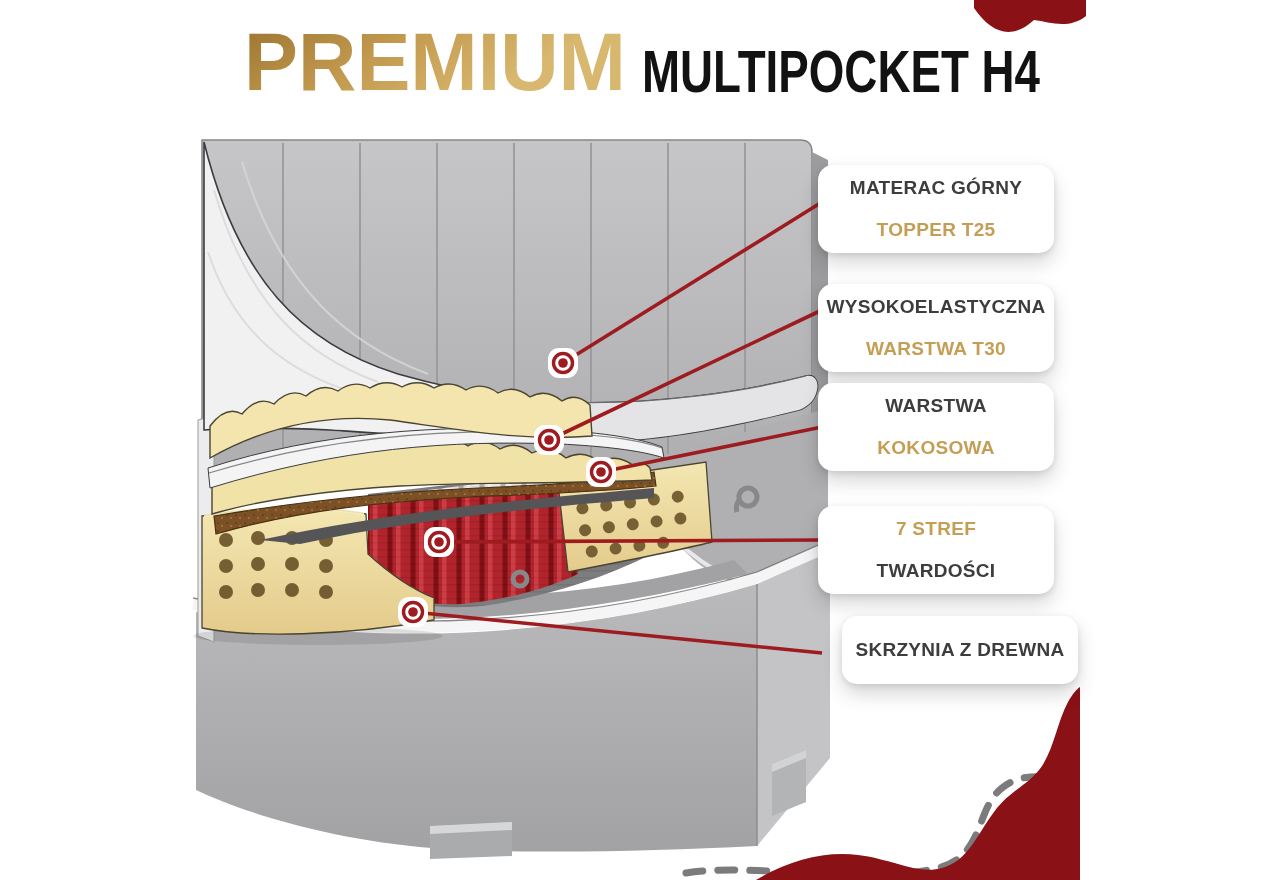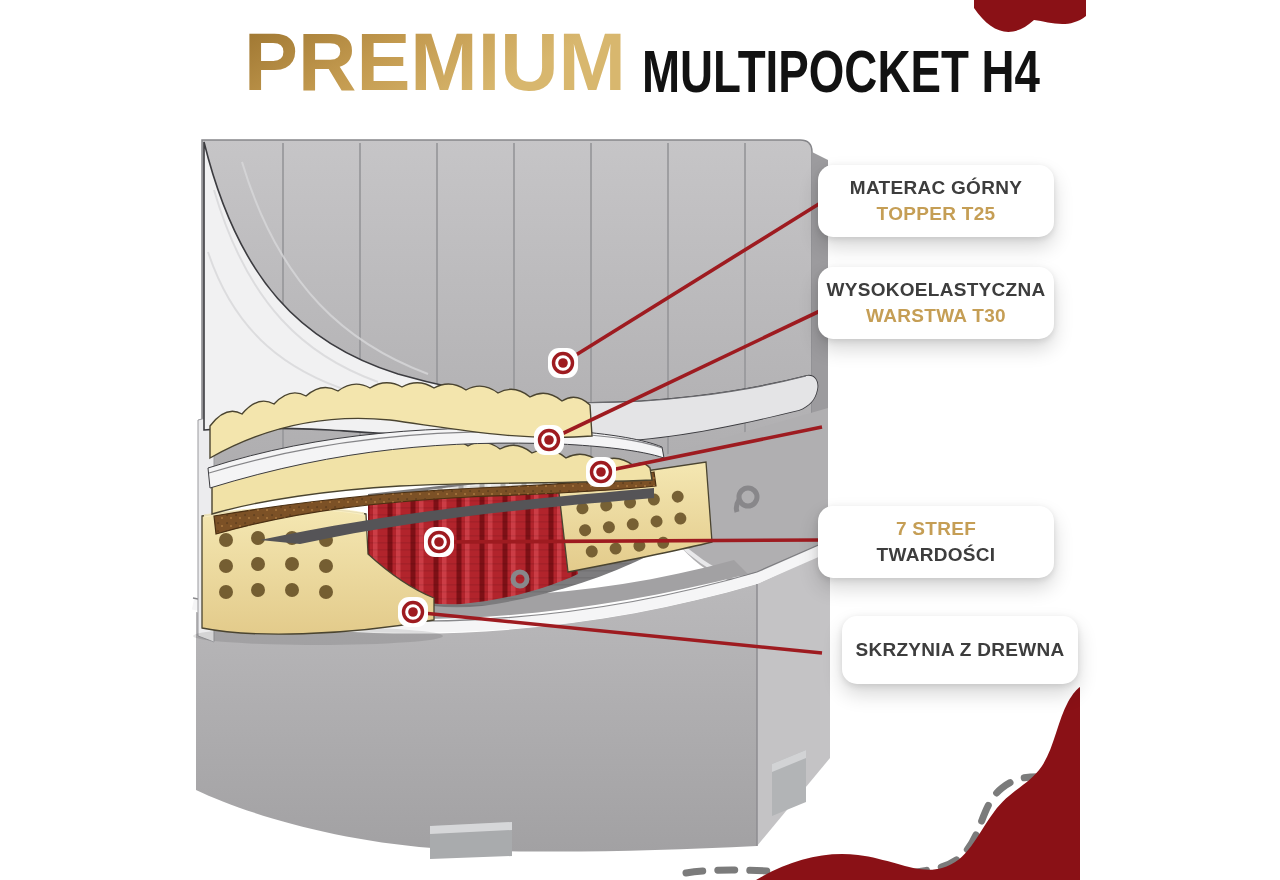--- a/index.html
+++ b/index.html
@@ -3,21 +3,21 @@
 <meta charset="utf-8">
 <style>
   html,body{margin:0;padding:0;background:#ffffff;}
   body{width:1280px;height:880px;overflow:hidden;font-family:"Liberation Sans",sans-serif;}
   .stage{position:relative;width:1280px;height:668px;background:#fff;}
   svg.scene{position:absolute;left:0;top:0;width:1280px;height:880px;display:block;}
   .callout{
     position:absolute;left:818px;width:236px;background:#ffffff;border-radius:15px;
     box-shadow:0 10px 20px rgba(0,0,0,.16), 0 2px 6px rgba(0,0,0,.10);
     display:flex;flex-direction:column;align-items:center;justify-content:center;
-    text-align:center;padding:10px 8px;box-sizing:border-box;z-index:3;
+    text-align:center;padding:10px 8px;box-sizing:border-box;z-index:3;gap:16px;
   }
   .callout span{display:block;font-size:19px;line-height:26px;letter-spacing:.3px;
     font-weight:600;color:#3d3d3d;white-space:nowrap;}
   .callout span.gold{color:#c59e55;font-weight:700;text-align:center;}
 </style>
 </head>
 <body>
 
 <div class="stage">
 
@@ -216,23 +216,27 @@
 
     <path d="M974,0 L1086,0 L1086,16 C1068,30 1050,22 1034,20 C1012,40 992,34 974,8 Z" fill="#8a1116"></path>
     <path d="M686,873 C758,862 850,886 934,869 C986,858 974,810 1002,788 C1024,770 1048,780 1062,776" fill="none" stroke="#7b7b7b" stroke-width="7" stroke-dasharray="17 15" stroke-linecap="round"></path>
     <path d="M756,880 C790,860 824,851 858,855 C892,859 918,875 942,868 C968,861 976,836 994,812 C1010,790 1028,786 1042,766 C1054,748 1058,720 1068,702 C1073,693 1077,689 1080,687 L1080,880 Z" fill="#8a1116"></path>
   </svg>
 
   <div class="callout" style="top:165px;min-height:67px;">
     <span>MATERAC GÓRNY</span>
     <span class="gold">TOPPER T25</span>
   </div>
-  <div class="callout" style="top:267px;min-height:68px;">
+  <div class="callout" style="top:284px;min-height:68px;">
     <span>WYSOKOELASTYCZNA</span>
     <span class="gold">WARSTWA T30</span>
+  </div>
+  <div class="callout" style="top:383px;min-height:70px;">
+    <span>WARSTWA</span>
+    <span class="gold">KOKOSOWA</span>
   </div>
   <div class="callout" style="top:506px;min-height:67px;">
     <span class="gold">7 STREF</span>
     <span>TWARDOŚCI</span>
   </div>
   <div class="callout" style="top:616px;min-height:68px;margin-left:24px;">
     <span>SKRZYNIA Z DREWNA</span>
   </div>
 
 </div>

